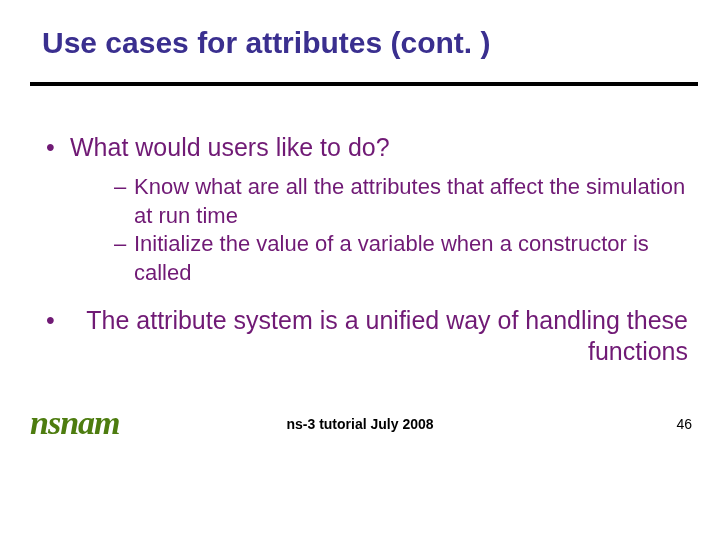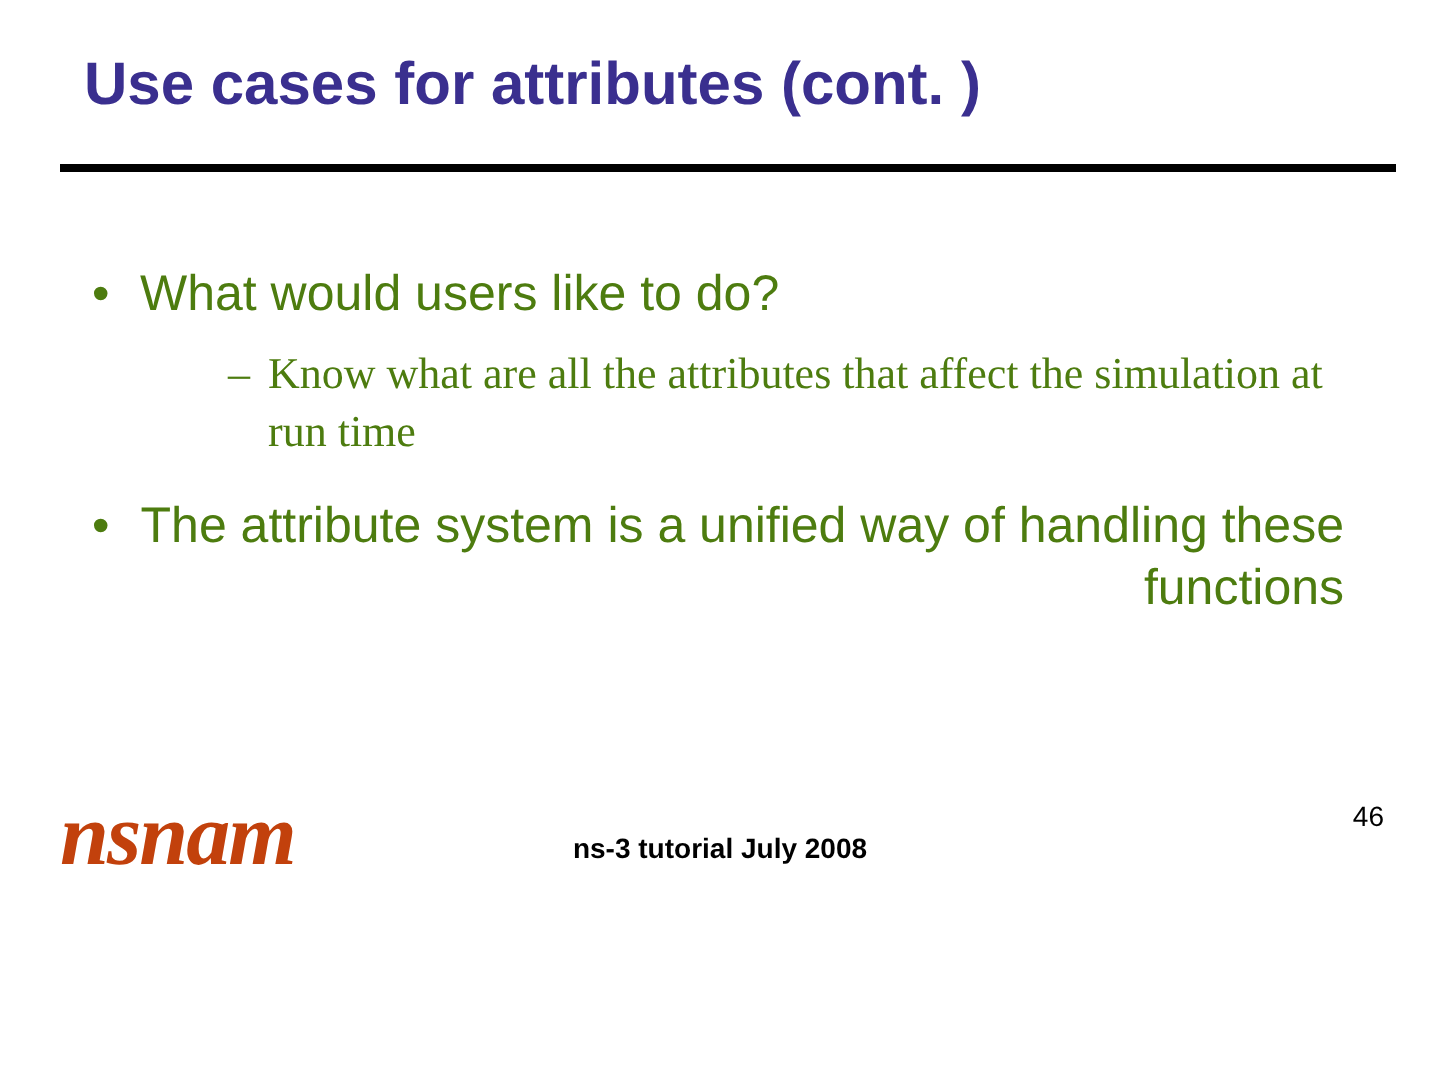--- a/index.html
+++ b/index.html
@@ -34,24 +34,24 @@
     top: 82px;
     left: 30px;
     width: 668px;
     height: 0;
     border-top: 4px solid #000000;
   }
   .content {
     position: absolute;
     top: 132px;
     left: 46px;
-    right: 48px;
+    right: 32px;
     font-size: 25px;
     line-height: 1.24;
-    color: #4d7c0f;
+    color: #701a75;
   }
   .bullet1 {
     margin: 0 0 14px 0;
     padding-left: 24px;
     position: relative;
   }
   .bullet1::before {
     content: "•";
     position: absolute;
     left: 0;
@@ -64,75 +64,77 @@
   .sublist {
     margin: 10px 0 0 0;
     padding: 0 0 0 44px;
     font-size: 22px;
     line-height: 1.3;
   }
   .bullet2 {
     position: relative;
     padding-left: 20px;
     margin: 0 0 0 0;
-    font-family: Liberation Serif, serif;
   }
   .bullet2::before {
     content: "–";
     position: absolute;
     left: 0;
     top: 0;
   }
   .footer-center {
     position: absolute;
     bottom: 16px;
     left: 0;
     right: 0;
     text-align: center;
     font-size: 14px;
     font-weight: bold;
     color: #000000;
   }
   .footer-right {
     position: absolute;
-    bottom: 32px;
+    bottom: 16px;
     right: 28px;
     font-size: 14px;
     color: #000000;
   }
   .logo {
     position: absolute;
     bottom: 8px;
     left: 30px;
     font-family: "Times New Roman", Times, serif;
     font-style: italic;
     font-weight: 900;
-    font-size: 44px;
+    font-size: 34px;
     letter-spacing: -1px;
-    color: #c2410c;
+    color: #4d7c0f;
     line-height: 1;
   }
 </style>
 </head>
 <body>
 
 <div class="slide">
 
   <div class="title">Use cases for attributes (cont. )</div>
   <div class="rule"></div>
 
   <div class="content">
 
     <div class="bullet1">
       <span>What would users like to do?</span>
 
       <div class="sublist">
         <div class="bullet2">
           <span>Know what are all the attributes that affect the simulation at run time</span>
         </div>
+        <div class="bullet2">
+          <span>Initialize the value of a variable when a constructor is called</span>
+        </div>
       </div>
     </div>
 
     <div class="bullet1 spaced">
       <span>The attribute system is a unified way of handling these functions</span>
     </div>
 
   </div>
 
   <div class="logo">nsnam</div>

